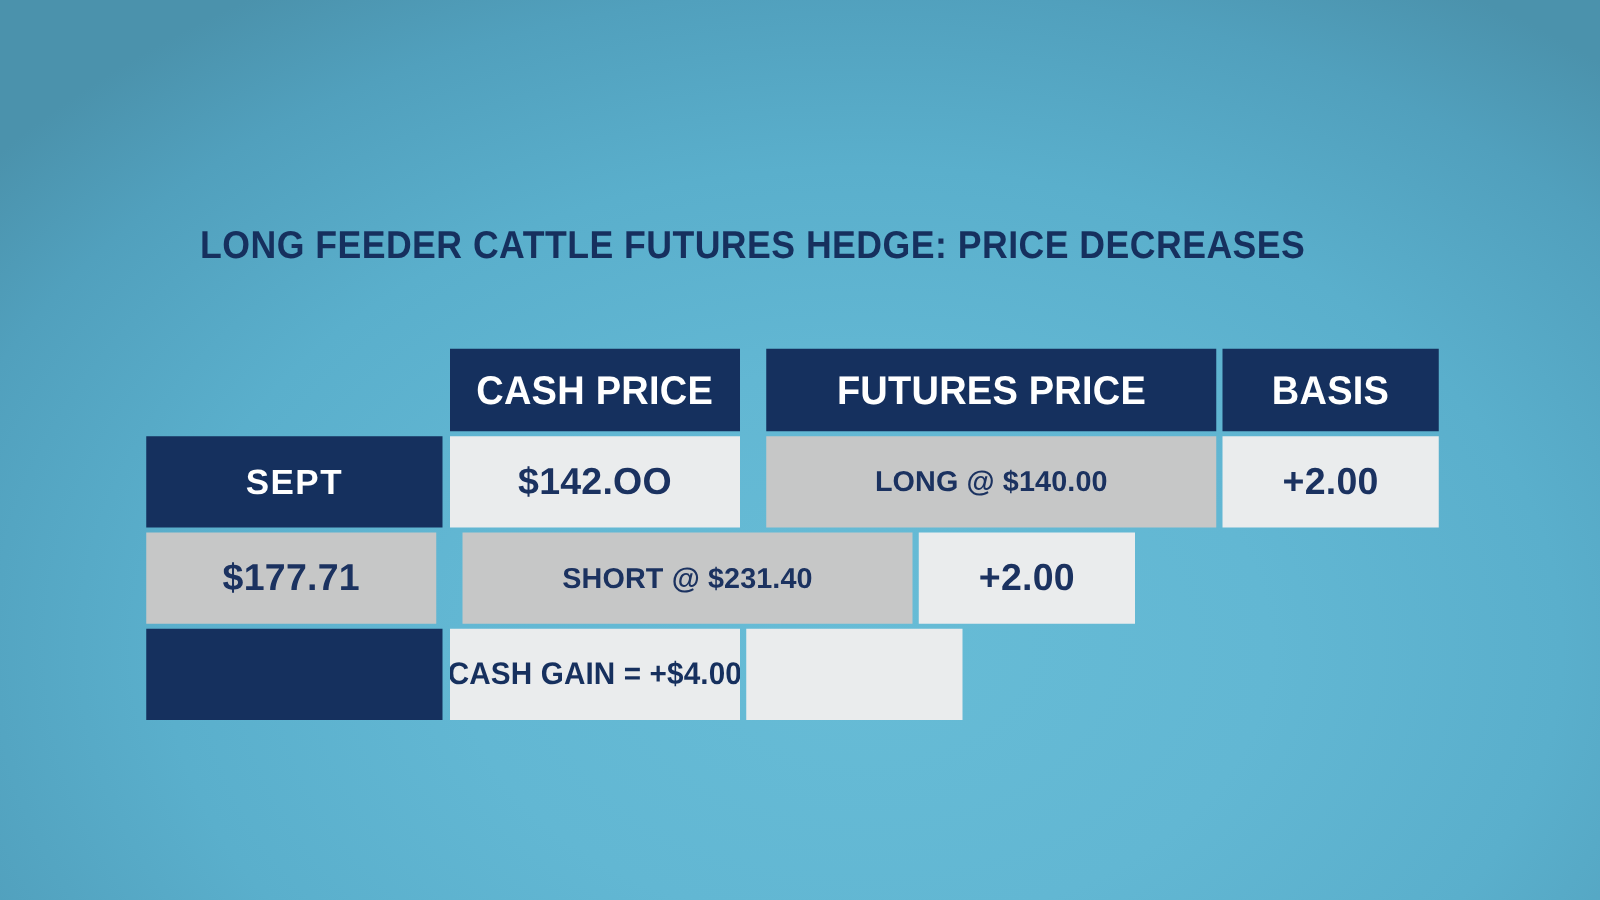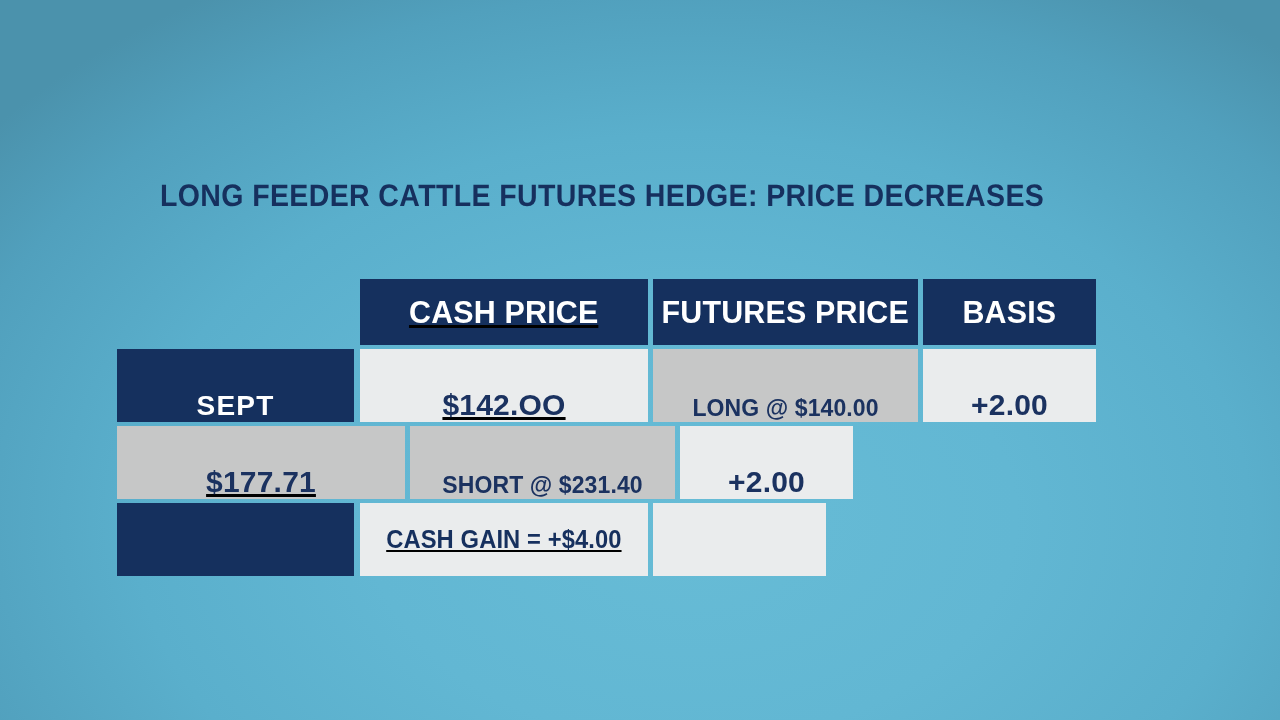--- a/index.html
+++ b/index.html
@@ -67,27 +67,27 @@
     box-sizing: border-box;
     display: flex;
     align-items: center;
     justify-content: center;
     overflow: hidden;
     white-space: nowrap;
   }
 
   
   .col-label   { width: 237px; margin-right: 6px; }
-  .col-cash    { width: 288px; margin-right: 5px; text-decoration: underline; }
-  .col-futures { width: 265px; margin-right: 5px; }
+  .col-cash    { width: 232px; margin-right: 5px; }
+  .col-futures { width: 360px; margin-right: 5px; margin-left: 16px; }
   .col-basis   { width: 173px; }
 
   
   .row-head .cell { height: 66px; }
-  .row-data .cell { height: 73px; align-items: flex-end; }
+  .row-data .cell { height: 73px; }
   .row-sum  .cell { height: 73px; text-align: right; }
 
   
   .fill-navy  { background: #15305e; }
   .fill-light { background: #eaeced; }
   .fill-gray  { background: #c6c7c7; }
   .fill-none  { background: transparent; }
 
   
   .t-head {

